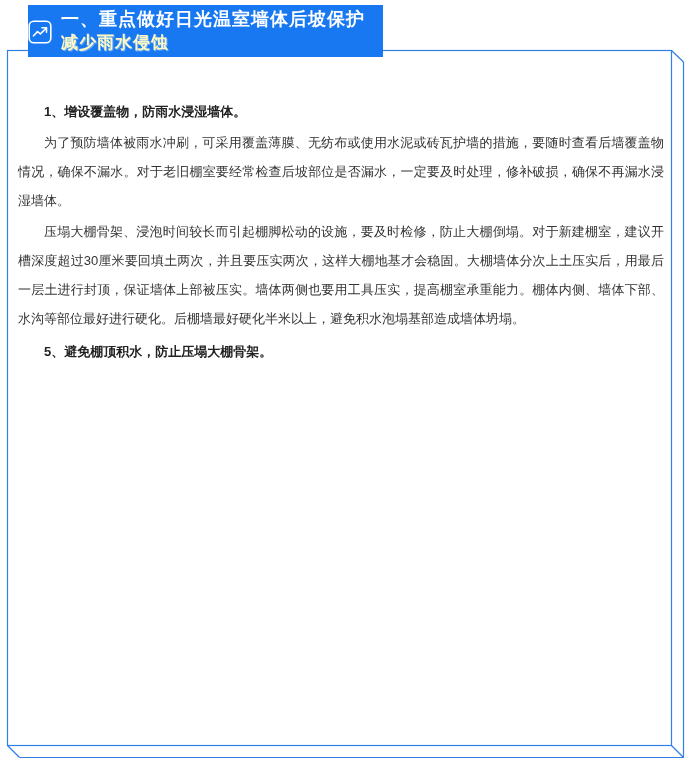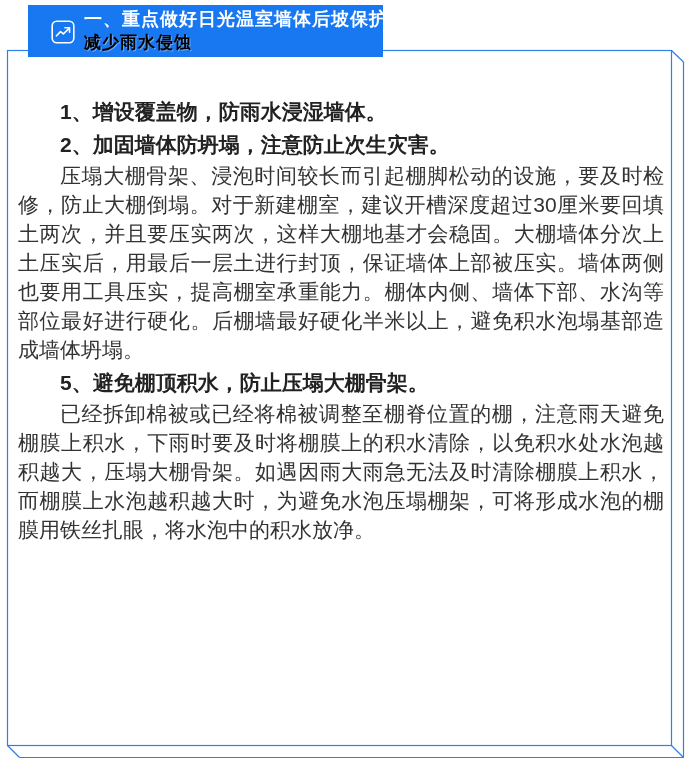--- a/index.html
+++ b/index.html
@@ -18,40 +18,40 @@
     pointer-events: none;
   }
 
   
   .header-badge {
     position: absolute; left: 28px; top: 5px;
     width: 355px; height: 52px;
     background: #1778F2;
     display: flex; align-items: center;
     box-sizing: border-box;
-    padding-left: 23px;
+    padding-left: 0;
     z-index: 3;
   }
   .header-icon { width: 24px; height: 24px; flex: 0 0 24px; margin-top: 1px; }
   .header-text { margin-left: 9px; line-height: 23px; white-space: nowrap; }
   .header-line1 {
     color: #ffffff; font-size: 18px; font-weight: bold; letter-spacing: 1px;
   }
   .header-line2 {
-    color: #000000; font-size: 17px; font-weight: bold; letter-spacing: 1px;
+    color: #fef9c3; font-size: 17px; font-weight: bold; letter-spacing: 1px;
     text-shadow: 1px 1px 0 rgba(255,255,255,0.35);
   }
 
   
   .article {
     position: absolute; left: 8px; top: 51px;
     width: 663px; height: 694px;
     box-sizing: border-box;
     padding: 42px 7px 0 10px;
-    font-size: 21px; line-height: 29px;
+    font-size: 13px; line-height: 29px;
     color: #333333;
     text-align: justify;
     z-index: 2;
     overflow: hidden;
   }
   .article .subheading {
     font-weight: bold; color: #222222;
     text-indent: 2em;
     margin: 4px 0 2px 0;
   }
@@ -81,17 +81,16 @@
     <path d="M13.9 7.7 L18.5 7.7 L18.5 12.3" fill="none" stroke="#ffffff" stroke-width="1.6" stroke-linecap="round" stroke-linejoin="round"></path>
   </svg>
   <div class="header-text">
     <div class="header-line1">一、重点做好日光温室墙体后坡保护</div>
     <div class="header-line2">减少雨水侵蚀</div>
   </div>
 </div>
 
 <div class="article" id="article">
     <div class="subheading">1、增设覆盖物，防雨水浸湿墙体。</div>
-    <div class="subheading">2、加固墙体防坍塌，注意防止次生灾害。</div>
+    <p>为了预防墙体被雨水冲刷，可采用覆盖薄膜、无纺布或使用水泥或砖瓦护墙的措施，要随时查看后墙覆盖物情况，确保不漏水。对于老旧棚室要经常检查后坡部位是否漏水，一定要及时处理，修补破损，确保不再漏水浸湿墙体。</p>
     <p>压塌大棚骨架、浸泡时间较长而引起棚脚松动的设施，要及时检修，防止大棚倒塌。对于新建棚室，建议开槽深度超过30厘米要回填土两次，并且要压实两次，这样大棚地基才会稳固。大棚墙体分次上土压实后，用最后一层土进行封顶，保证墙体上部被压实。墙体两侧也要用工具压实，提高棚室承重能力。棚体内侧、墙体下部、水沟等部位最好进行硬化。后棚墙最好硬化半米以上，避免积水泡塌基部造成墙体坍塌。</p>
     <div class="subheading">5、避免棚顶积水，防止压塌大棚骨架。</div>
-    <p>已经拆卸棉被或已经将棉被调整至棚脊位置的棚，注意雨天避免棚膜上积水，下雨时要及时将棚膜上的积水清除，以免积水处水泡越积越大，压塌大棚骨架。如遇因雨大雨急无法及时清除棚膜上积水，而棚膜上水泡越积越大时，为避免水泡压塌棚架，可将形成水泡的棚膜用铁丝扎眼，将水泡中的积水放净。</p>
   </div>
 
 </body></html>

